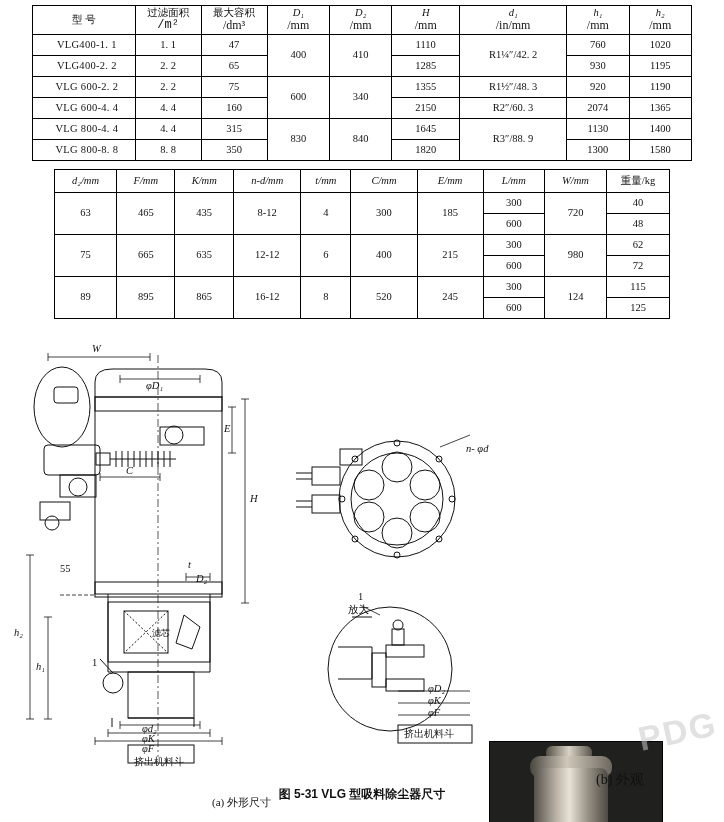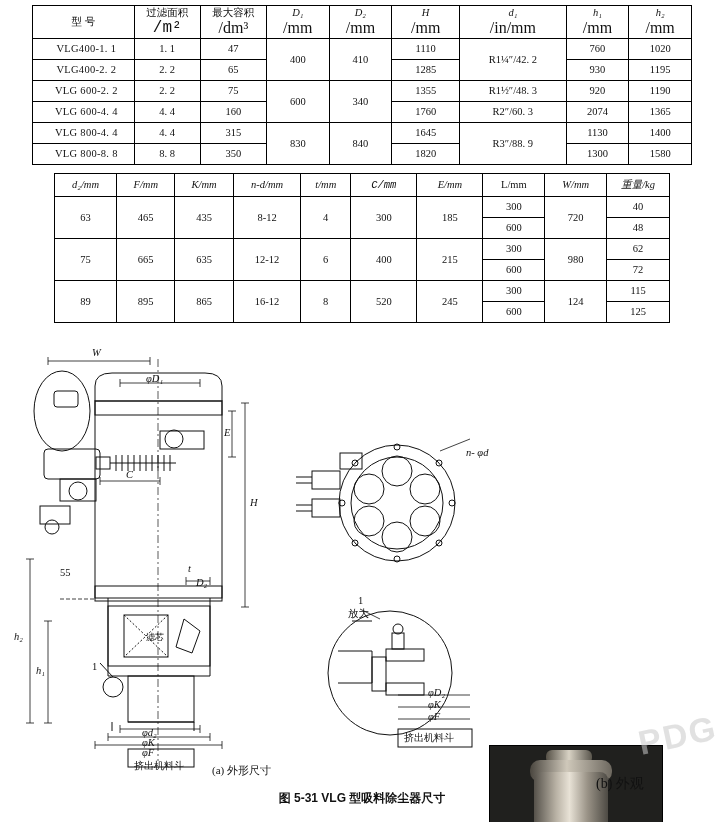--- a/index.html
+++ b/index.html
@@ -35,21 +35,21 @@
     text-align:center;
     vertical-align:middle;
     padding:1px 2px;
     font-weight:normal;
     line-height:1.15;
   }
   .tbl .hd{
     height:26px;
     font-size:10.5px;
   }
-  .tbl .hd .u{display:block;font-size:16px;}
+  .tbl .hd .u{display:block;font-size:12px;}
   #t1{width:660px;margin-top:5px;}
   #t1 td{height:18px;}
   #t1 .modelcell{text-align:center;letter-spacing:.3px;padding-left:8px;}
   #t2{width:616px;margin-top:0px;border-top:none;}
   #t2 td{height:18px;}
   .bold{font-weight:bold;}
 
   
   .figwrap{position:relative;width:724px;height:480px;margin-top:6px;}
   svg.draw{position:absolute;left:0;top:0;}
@@ -169,21 +169,21 @@
       <td rowspan="2">340</td>
       <td>1355</td>
       <td>R1½″/48. 3</td>
       <td>920</td>
       <td>1190</td>
     </tr>
     <tr>
       <td class="modelcell">VLG 600-4. 4</td>
       <td>4. 4</td>
       <td>160</td>
-      <td>1760</td>
+      <td>2150</td>
       <td>R2″/60. 3</td>
       <td>2074</td>
       <td>1365</td>
     </tr>
 
     <tr>
       <td class="modelcell">VLG 800-4. 4</td>
       <td>4. 4</td>
       <td>315</td>
       <td rowspan="2">830</td>
@@ -205,25 +205,25 @@
     </table>
 
   <table class="tbl" id="t2">
     <tbody>
         <tr>
       <td style="width:66px;height:20px;font-style:italic;">d₂/mm</td>
       <td style="width:62px;font-style:italic;">F/mm</td>
       <td style="width:62px;font-style:italic;">K/mm</td>
       <td style="width:74px;font-style:italic;">n-d/mm</td>
       <td style="width:52px;font-style:italic;">t/mm</td>
-      <td style="width:72px;font-style:italic;font-family:Liberation Mono, monospace;">C/mm</td>
+      <td style="width:72px;font-style:italic;">C/mm</td>
       <td style="width:72px;font-style:italic;">E/mm</td>
-      <td style="width:66px;text-align:center;">L/mm</td>
+      <td style="width:66px;font-style:italic;text-align:center;">L/mm</td>
       <td style="width:66px;font-style:italic;">W/mm</td>
-      <td style="width:68px;font-style:italic;">重量/kg</td>
+      <td style="width:68px;">重量/kg</td>
     </tr>
 
     <tr>
       <td rowspan="2">63</td>
       <td rowspan="2">465</td>
       <td rowspan="2">435</td>
       <td rowspan="2" class="bold">8-12</td>
       <td rowspan="2">4</td>
       <td rowspan="2">300</td>
       <td rowspan="2" class="bold">185</td>
@@ -382,31 +382,31 @@
         </g>
         <path d="M360,278 L380,288" stroke-width="0.8"></path>
         <path d="M352,290 L372,290" stroke-width="1"></path>
 
         <rect x="128" y="418" width="66" height="18"></rect>
         <rect x="398" y="398" width="74" height="18"></rect>
       </g>
     </svg>
 
     <div class="cap" style="left:92px;top:16px;font-style:italic;">W</div>
-    <div class="cap" style="left:146px;top:42px;font-style:italic;">φD₁</div>
+    <div class="cap" style="left:146px;top:53px;font-style:italic;">φD₁</div>
     <div class="cap" style="left:224px;top:96px;font-style:italic;"><span>E</span></div>
     <div class="cap" style="left:126px;top:138px;font-style:italic;">C</div>
     <div class="cap" style="left:250px;top:166px;font-style:italic;">H</div>
     <div class="cap" style="left:14px;top:300px;font-style:italic;">h₂</div>
     <div class="cap" style="left:36px;top:334px;font-style:italic;">h₁</div>
     <div class="cap" style="left:60px;top:236px;">55</div>
     <div class="cap" style="left:188px;top:232px;font-style:italic;">t</div>
     <div class="cap" style="left:196px;top:246px;font-style:italic;">D₂</div>
     <div class="cap" style="left:92px;top:330px;">1</div>
-    <div class="cap" style="left:146px;top:300px;font-size:9px;">滤芯</div>
+    <div class="cap" style="left:152px;top:300px;font-size:9px;">滤芯</div>
     <div class="cap" style="left:142px;top:396px;font-style:italic;">φd₂</div>
     <div class="cap" style="left:142px;top:406px;font-style:italic;">φK</div>
     <div class="cap" style="left:142px;top:416px;font-style:italic;">φF</div>
     <div class="cap" style="left:134px;top:428px;font-size:10px;">挤出机料斗</div>
 
     <div class="cap" style="left:466px;top:116px;font-style:italic;">n- φd</div>
 
     <div class="cap" style="left:358px;top:264px;">1</div>
     <div class="cap" style="left:348px;top:276px;">放大</div>
     <div class="cap" style="left:428px;top:356px;font-style:italic;">φD₂</div>
@@ -414,21 +414,21 @@
     <div class="cap" style="left:428px;top:380px;font-style:italic;">φF</div>
     <div class="cap" style="left:404px;top:400px;font-size:10px;">挤出机料斗</div>
 
     <div class="photo">
       <div class="top"></div>
       <div class="lid"></div>
       <div class="body"></div>
 
     </div>
 
-    <div class="cap" style="left:212px;top:432px;font-size:11px;">(a) 外形尺寸</div>
+    <div class="cap" style="left:212px;top:468px;font-size:11px;">(a) 外形尺寸</div>
     <div class="cap" style="left:584px;top:444px;font-size:14px;margin-left:12px;">(b) 外观</div>
 
     <div class="wm">PDG</div>
 
     <div class="figcaption">图 5-31    VLG 型吸料除尘器尺寸</div>
   </div>
 
 </div>
 
 </body></html>

